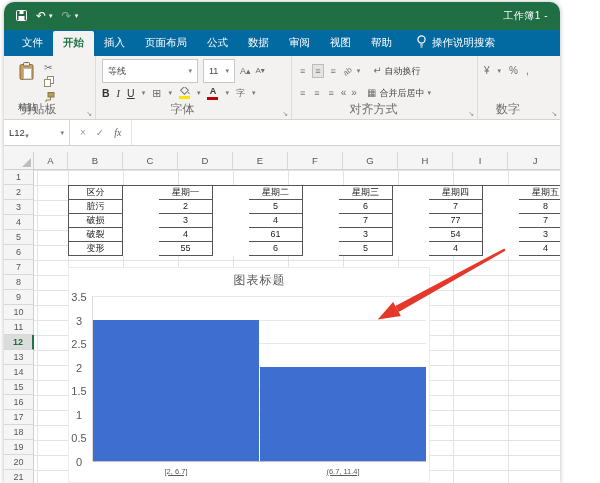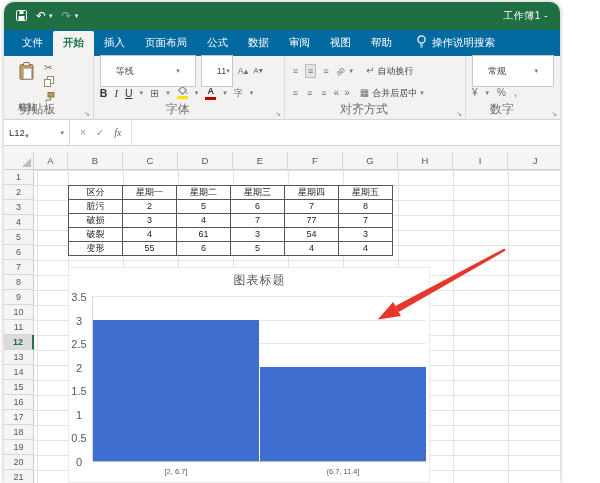--- a/index.html
+++ b/index.html
@@ -24,21 +24,21 @@
   .tabrow { height:26px; background:#0369a1; display:flex; align-items:flex-end; padding-left:8px; color:#fff; font-size:10.5px; }
   .tab { padding:5px 10px 6px; cursor:default; white-space:nowrap; }
   .tab.active { background:#f3f2f1; color:#217346; font-weight:bold; border-radius:2px 2px 0 0; }
   .searchtab { display:flex; align-items:center; gap:5px; padding:5px 10px 6px; margin-left:4px; }
   
   .ribbon { height:64px; background:#f3f2f1; border-bottom:1px solid #d4d4d4; display:flex; font-size:9px; color:#444; }
   .group { position:relative; border-right:1px solid #dcdcdc; padding:4px 6px 13px 6px; }
   .grouplabel { position:absolute; bottom:1px; left:0; right:22px; text-align:center; font-size:12px; color:#6d6d6d; }
   .launcher { position:absolute; bottom:1px; right:3px; font-size:7px; color:#8a8a8a; }
   .rrow { display:flex; align-items:center; gap:5px; height:22px; }
-  .combo { background:#fff; border:1px solid #c8c8c8; height:32px; font-size:9px; color:#444; display:flex; align-items:center; justify-content:space-between; padding:0 15px; }
+  .combo { background:#fff; border:1px solid #c8c8c8; height:24px; font-size:9px; color:#444; display:flex; align-items:center; justify-content:space-between; padding:0 5px; }
   .chev { font-size:7px; color:#777; }
   .icn { font-size:10px; color:#6e6e6e; line-height:1; }
   .pastebox { display:flex; flex-direction:column; align-items:center; width:34px; gap:18px; padding-top:2px; }
   .clipside { display:flex; flex-direction:column; gap:3px; padding-top:3px; }
   .bld { font-weight:bold; font-size:10.5px; color:#333; }
   .ital { font-style:italic; font-family:"Liberation Serif",serif; font-size:10.5px; color:#333; }
   .undl { text-decoration:underline; font-size:10.5px; color:#333; }
   .colorstack { display:flex; flex-direction:column; align-items:center; line-height:1; }
   .colorstack .bar { width:11px; height:3px; margin-top:1px; }
   .alignbox { display:inline-block; font-size:9px; color:#7a7a7a; padding:1px 2px; }
@@ -59,34 +59,34 @@
   .rowheads { position:absolute; left:0; top:168px; width:30px; }
   .rowh { height:15px; line-height:14px; text-align:center; font-size:9px; color:#555; background:#f5f5f5; border-bottom:1px solid #d8d8d8; border-right:1px solid #cfcfcf; }
   .rowh.sel { background:#dcdcdc; color:#1e6b41; font-weight:bold; border-right:2px solid #217346; }
   .cells { position:absolute; left:30px; top:168px; right:0; bottom:0; background-color:#fff;
     background-image:
       repeating-linear-gradient(to right,#e3e3e3 0 1px,transparent 1px 55px),
       repeating-linear-gradient(to bottom,#e3e3e3 0 1px,transparent 1px 15px);
     background-position:34px 0, 0 0; }
   
   .dtable { position:absolute; left:64px; top:183px; border-top:1px solid #555; border-left:1px solid #555; background:#fff; }
-  .trow { display:flex; }
+  .trow { display:flex;gap:36px; }
   .tcell { width:54px; height:14px; border-right:1px solid #555; border-bottom:1px solid #555; font-size:9px; line-height:13px; text-align:center; color:#222; background:#fff; margin-right:1px; margin-bottom:1px; }
   .trow .tcell { margin:0 1px 1px 0; }
   .trow .tcell { margin:0; }
   .tcell + .tcell { border-left:none; }
   
   .chart { position:absolute; left:64px; top:265px; width:362px; height:216px; background:#fff; border:1px solid #ececec; }
   .ctitle { position:absolute; left:24px; width:333px; top:4px; text-align:center; font-size:12px; color:#595959; letter-spacing:1px; }
   .ytick { position:absolute; width:20px; text-align:center; font-size:11px; color:#595959; line-height:1; }
   .gridline { position:absolute; left:24px; width:333px; height:1px; background:#e8e8e8; }
   .gridline.axis { background:#bfbfbf; }
   .vaxis { position:absolute; left:23px; top:28px; width:1px; height:165px; background:#d9d9d9; }
   .cbar { position:absolute; }
-  .xtick { position:absolute; font-size:7.5px; color:#595959; text-align:center; line-height:1; }
+  .xtick { position:absolute; font-size:7.5px; color:#595959; text-align:center; line-height:1;text-decoration:underline; }
   .arrowsvg { position:absolute; left:0; top:0; pointer-events:none; }
 </style>
 </head>
 <body>
 
 <div class="window">
 
   <div class="titlebar">
     <div class="qat">
       <span>
@@ -222,26 +222,20 @@
           <span class="icn">▦</span>
           <span>合并后居中</span>
           <span class="chev">▾</span>
         </span>
       </div>
       <span class="grouplabel">对齐方式</span>
       <span class="launcher">↘</span>
     </div>
 
     <div class="group" style="flex:1; border-right:none">
-      <div class="rrow">
-        <div class="combo" style="width:82px">
-          <span>常规</span>
-          <span class="chev">▾</span>
-        </div>
-      </div>
       <div class="rrow" style="gap:8px">
         <span class="icn">¥</span>
         <span class="chev">▾</span>
         <span class="icn">%</span>
         <span class="icn">,</span>
       </div>
       <span class="grouplabel">数字</span>
       <span class="launcher">↘</span>
     </div>
   </div>

